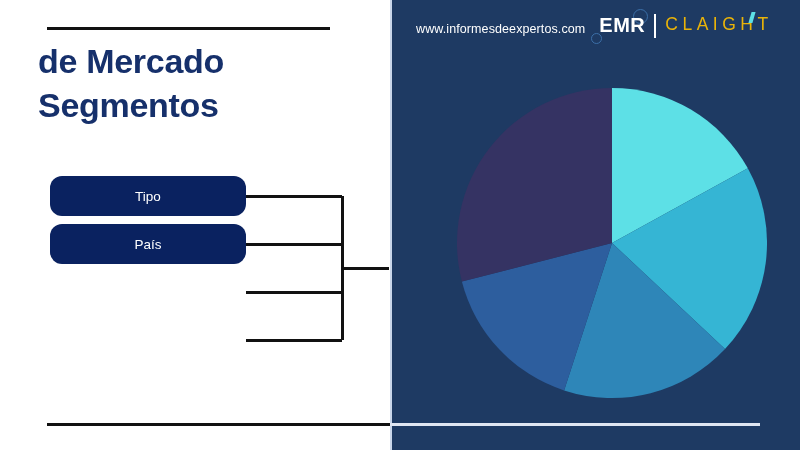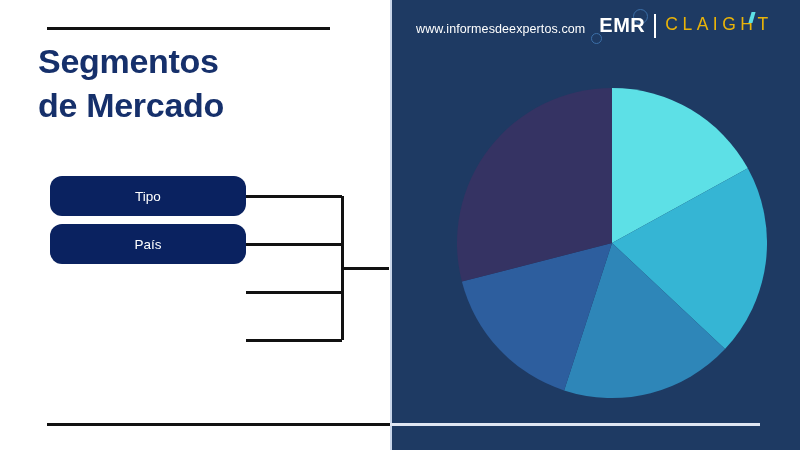--- a/index.html
+++ b/index.html
@@ -168,22 +168,22 @@
 </head>
 <body>
 
 <div id="page">
 
   <div id="left-panel">
 
     <div id="top-rule"></div>
 
     <div id="page-title">
+      <span class="t-line">de Mercado</span>
       <span class="t-line">Segmentos</span>
-      <span class="t-line">de Mercado</span>
     </div>
 
     <div id="segments">
       <div class="seg-box">
         <span>Tipo</span>
       </div>
       <div class="seg-box">
         <span>País</span>
       </div>
     </div>

